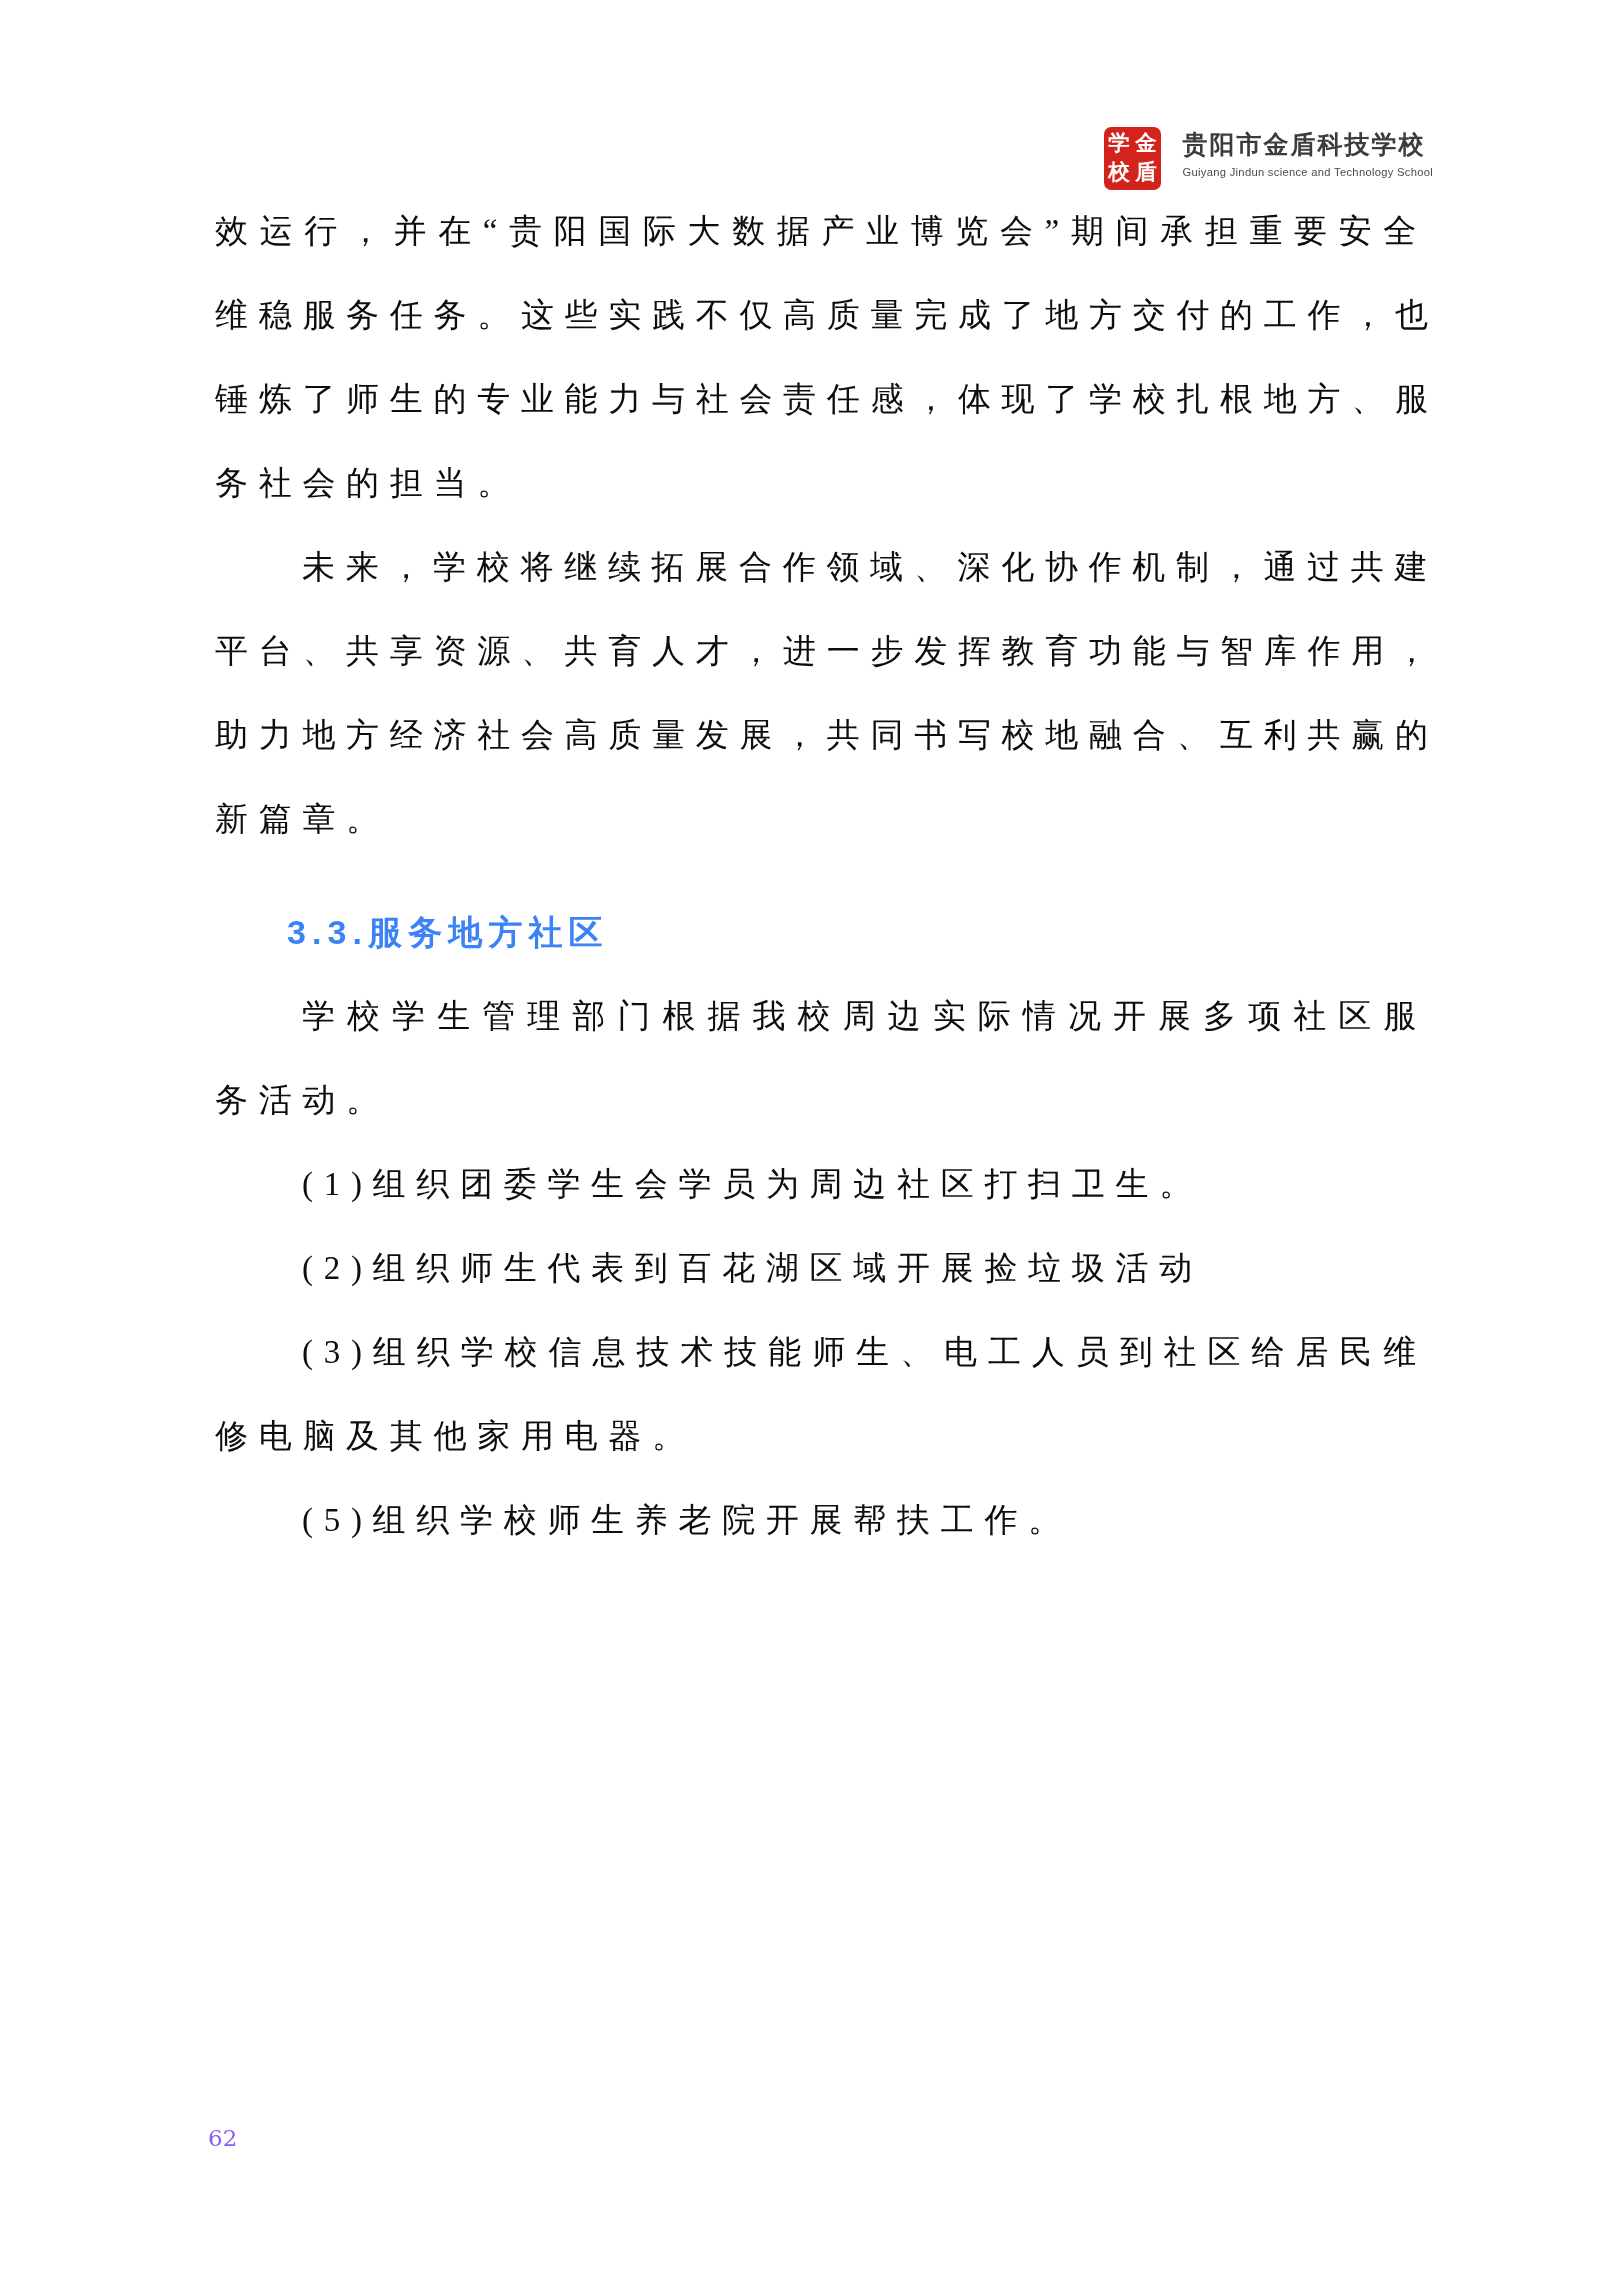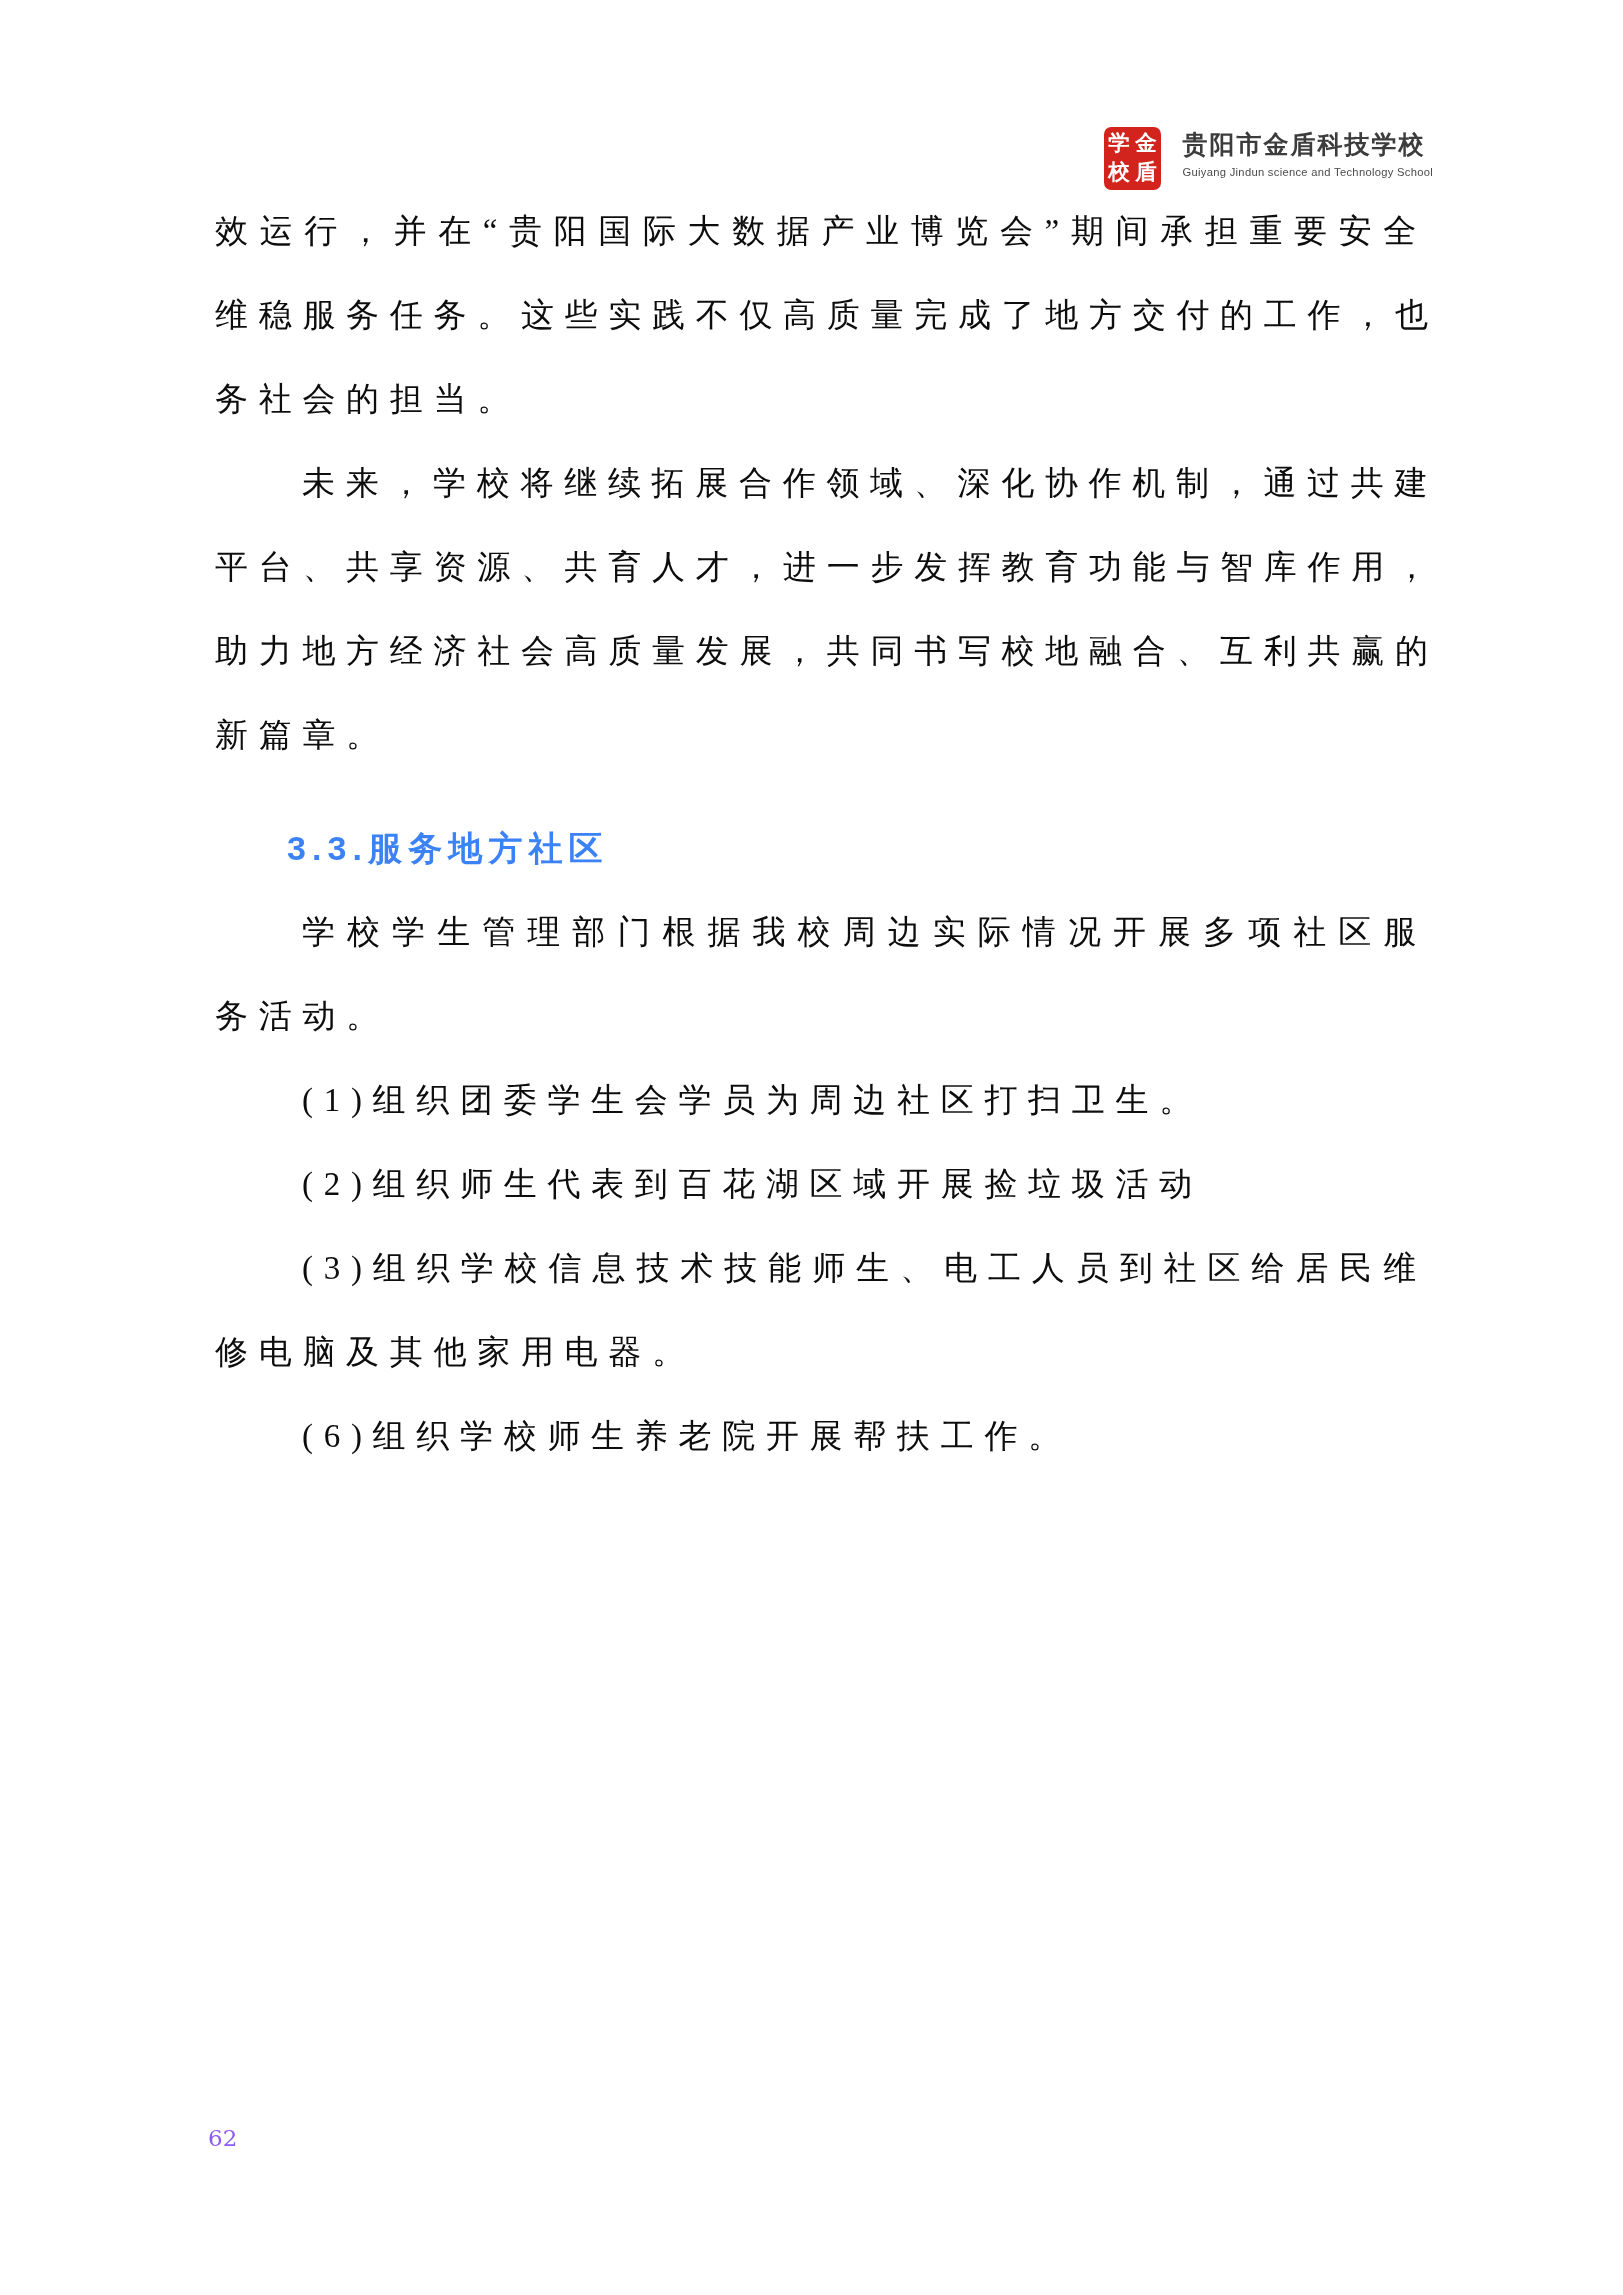--- a/index.html
+++ b/index.html
@@ -126,31 +126,32 @@
   </div>
   <div class="titles">
     <div class="title-cn">贵阳市金盾科技学校</div>
     <div class="title-en">Guiyang Jindun science and Technology School</div>
   </div>
 </div>
 
 <div class="content">
   <div class="line just">效运行，并在“贵阳国际大数据产业博览会”期间承担重要安全</div>
   <div class="line just">维稳服务任务。这些实践不仅高质量完成了地方交付的工作，也</div>
+  <div class="line just">锤炼了师生的专业能力与社会责任感，体现了学校扎根地方、服</div>
   <div class="line">务社会的担当。</div>
   <div class="line just indent">未来，学校将继续拓展合作领域、深化协作机制，通过共建</div>
   <div class="line just">平台、共享资源、共育人才，进一步发挥教育功能与智库作用，</div>
   <div class="line just">助力地方经济社会高质量发展，共同书写校地融合、互利共赢的</div>
   <div class="line">新篇章。</div>
 
   <div class="heading">3.3.服务地方社区</div>
 
   <div class="line just indent">学校学生管理部门根据我校周边实际情况开展多项社区服</div>
   <div class="line">务活动。</div>
   <div class="line indent">(1)组织团委学生会学员为周边社区打扫卫生。</div>
   <div class="line indent">(2)组织师生代表到百花湖区域开展捡垃圾活动</div>
   <div class="line just indent">(3)组织学校信息技术技能师生、电工人员到社区给居民维</div>
   <div class="line">修电脑及其他家用电器。</div>
-  <div class="line indent">(6)组织学校师生养老院开展帮扶工作。</div>
+  <div class="line indent">(5)组织学校师生养老院开展帮扶工作。</div>
 </div>
 
 <div class="pagenum">62</div>
 
 
 </body></html>

